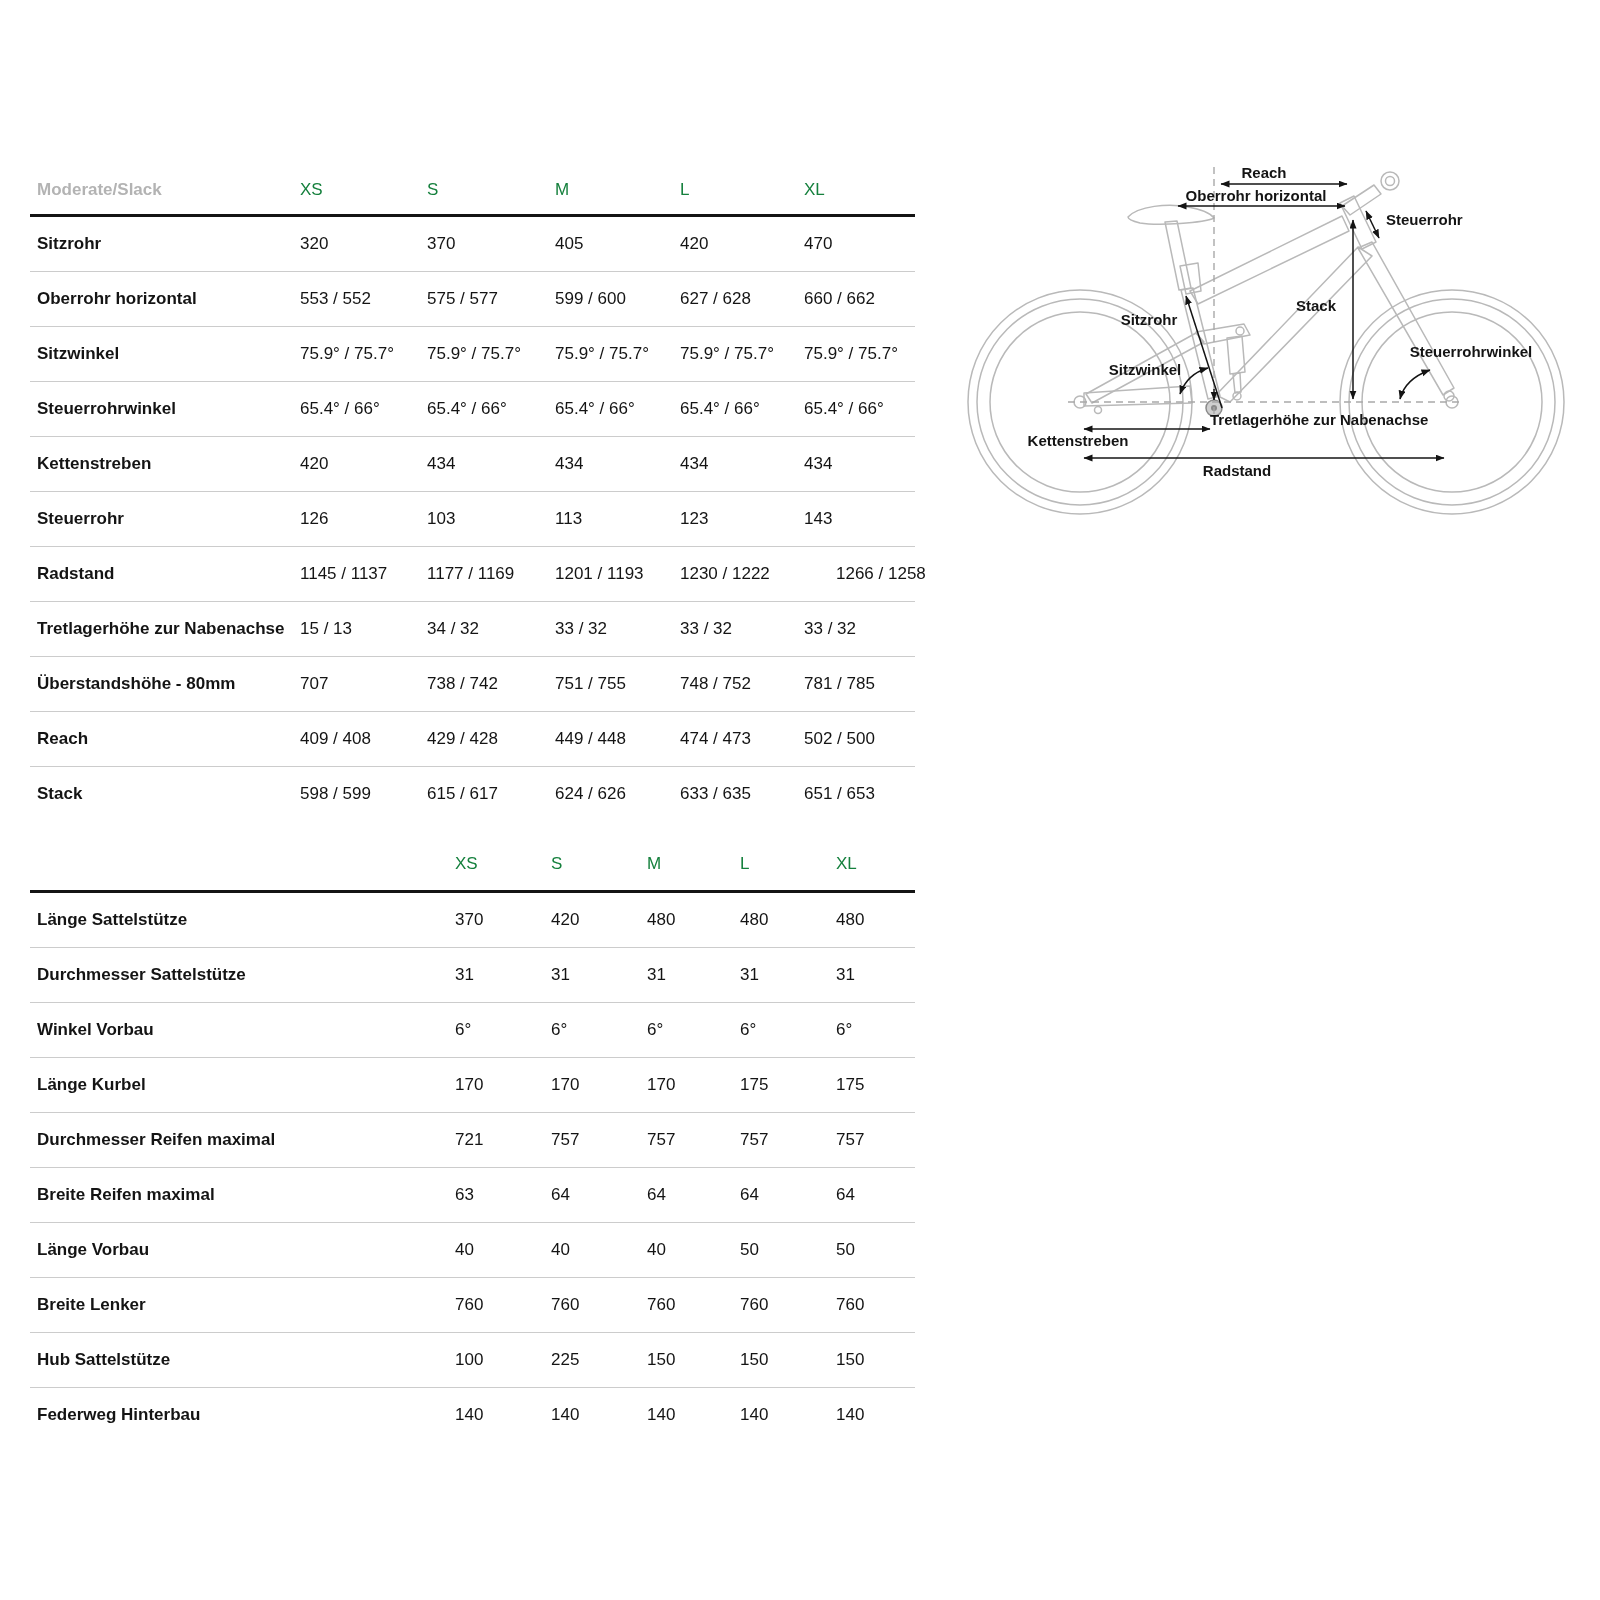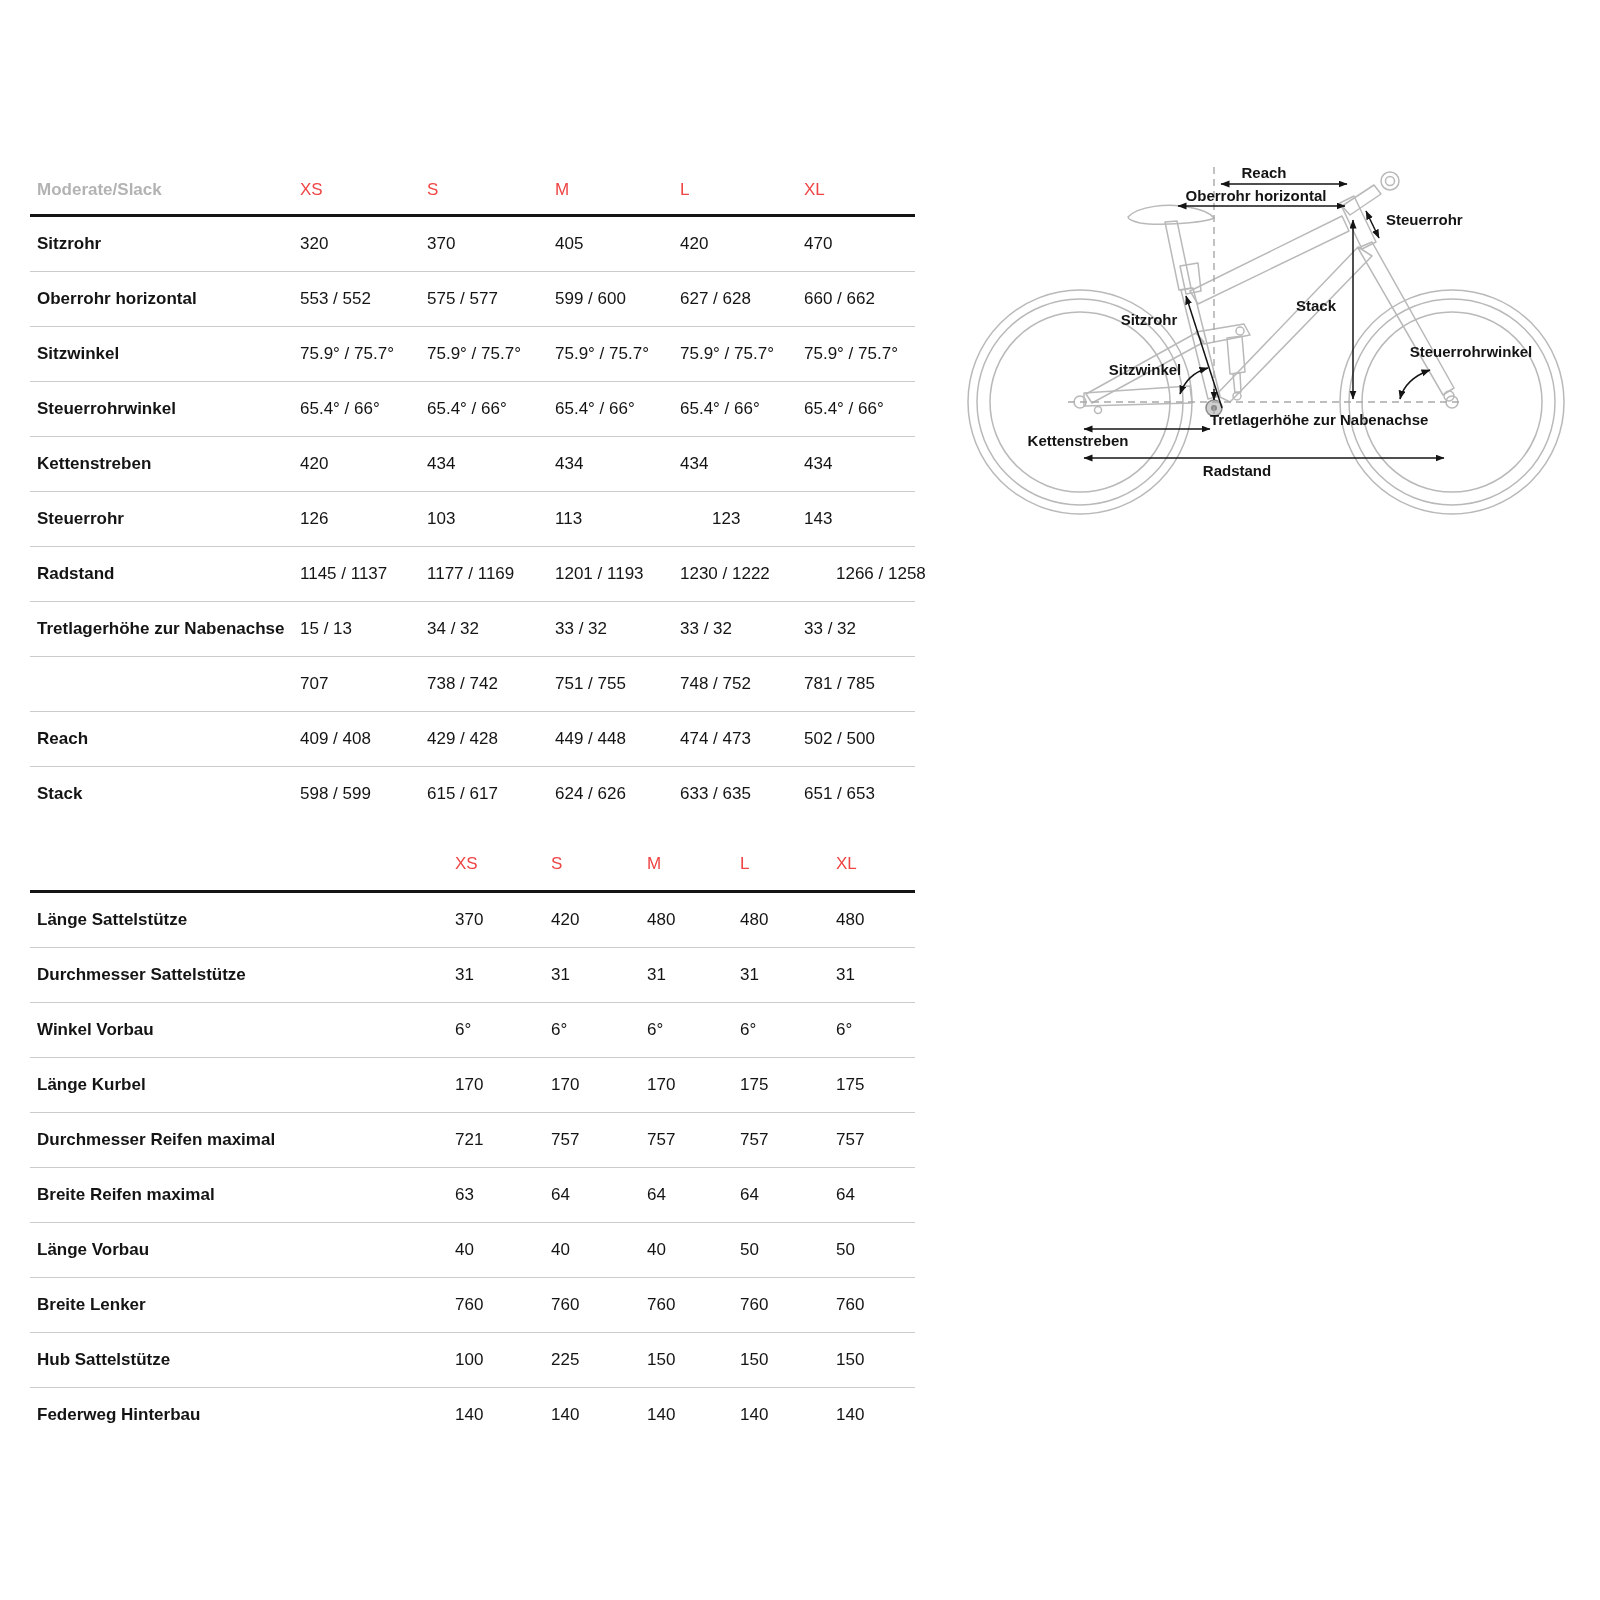--- a/index.html
+++ b/index.html
@@ -7,21 +7,21 @@
   .page{position:relative;width:1600px;height:1600px;background:#ffffff;overflow:hidden;}
 
   .geo-table{position:absolute;left:30px;width:885px;}
   #table1{top:166px;}
   #table2{top:838px;}
 
   .t-header{position:relative;border-bottom:3px solid #141414;}
   #table1 .t-header{height:48px;line-height:48px;}
   #table2 .t-header{height:52px;line-height:52px;}
   .t-hlabel{position:absolute;left:7px;font-size:17px;font-weight:700;color:#b3b3b3;white-space:nowrap;}
-  .t-size{position:absolute;font-size:17px;font-weight:400;color:#ef4444;white-space:nowrap;}
+  .t-size{position:absolute;font-size:17px;font-weight:400;color:#15803d;white-space:nowrap;}
 
   .t-row{position:relative;height:54px;line-height:54px;border-bottom:1px solid #cccccc;}
   .t-row.no-line{height:55px;border-bottom:none;}
   .t-label{position:absolute;left:7px;font-size:17px;font-weight:700;white-space:nowrap;}
   .t-val{position:absolute;font-size:17px;font-weight:400;white-space:nowrap;}
 
   .diagram-wrap{position:absolute;left:940px;top:140px;width:640px;height:400px;}
   svg text{font-family:"Liberation Sans", sans-serif;font-size:15px;font-weight:700;fill:#141414;}
   .art{stroke:#b9b9b9;stroke-width:1.5;fill:none;stroke-linejoin:round;stroke-linecap:round;}
   .datum{stroke:#a9a9a9;stroke-width:1.4;fill:none;stroke-dasharray:7 5;}
@@ -79,40 +79,41 @@
         <span class="t-val" style="left: 397px;">434</span>
         <span class="t-val" style="left: 525px;">434</span>
         <span class="t-val" style="left: 650px;">434</span>
         <span class="t-val" style="left: 774px;">434</span>
       </div>
       <div class="t-row">
         <span class="t-label">Steuerrohr</span>
         <span class="t-val" style="left: 270px;">126</span>
         <span class="t-val" style="left: 397px;">103</span>
         <span class="t-val" style="left: 525px;">113</span>
-        <span class="t-val" style="left: 682px;">123</span>
+        <span class="t-val" style="left: 650px;">123</span>
         <span class="t-val" style="left: 774px;">143</span>
       </div>
       <div class="t-row">
         <span class="t-label">Radstand</span>
         <span class="t-val" style="left: 270px;">1145 / 1137</span>
         <span class="t-val" style="left: 397px;">1177 / 1169</span>
         <span class="t-val" style="left: 525px;">1201 / 1193</span>
         <span class="t-val" style="left: 650px;">1230 / 1222</span>
         <span class="t-val" style="left: 774px; margin-left: 32px;">1266 / 1258</span>
       </div>
       <div class="t-row">
         <span class="t-label">Tretlagerhöhe zur Nabenachse</span>
         <span class="t-val" style="left: 270px;">15 / 13</span>
         <span class="t-val" style="left: 397px;">34 / 32</span>
         <span class="t-val" style="left: 525px;">33 / 32</span>
         <span class="t-val" style="left: 650px;">33 / 32</span>
         <span class="t-val" style="left: 774px;">33 / 32</span>
       </div>
       <div class="t-row">
+        <span class="t-label">Überstandshöhe - 80mm</span>
         <span class="t-val" style="left: 270px;">707</span>
         <span class="t-val" style="left: 397px;">738 / 742</span>
         <span class="t-val" style="left: 525px;">751 / 755</span>
         <span class="t-val" style="left: 650px;">748 / 752</span>
         <span class="t-val" style="left: 774px;">781 / 785</span>
       </div>
       <div class="t-row">
         <span class="t-label">Reach</span>
         <span class="t-val" style="left: 270px;">409 / 408</span>
         <span class="t-val" style="left: 397px;">429 / 428</span>

